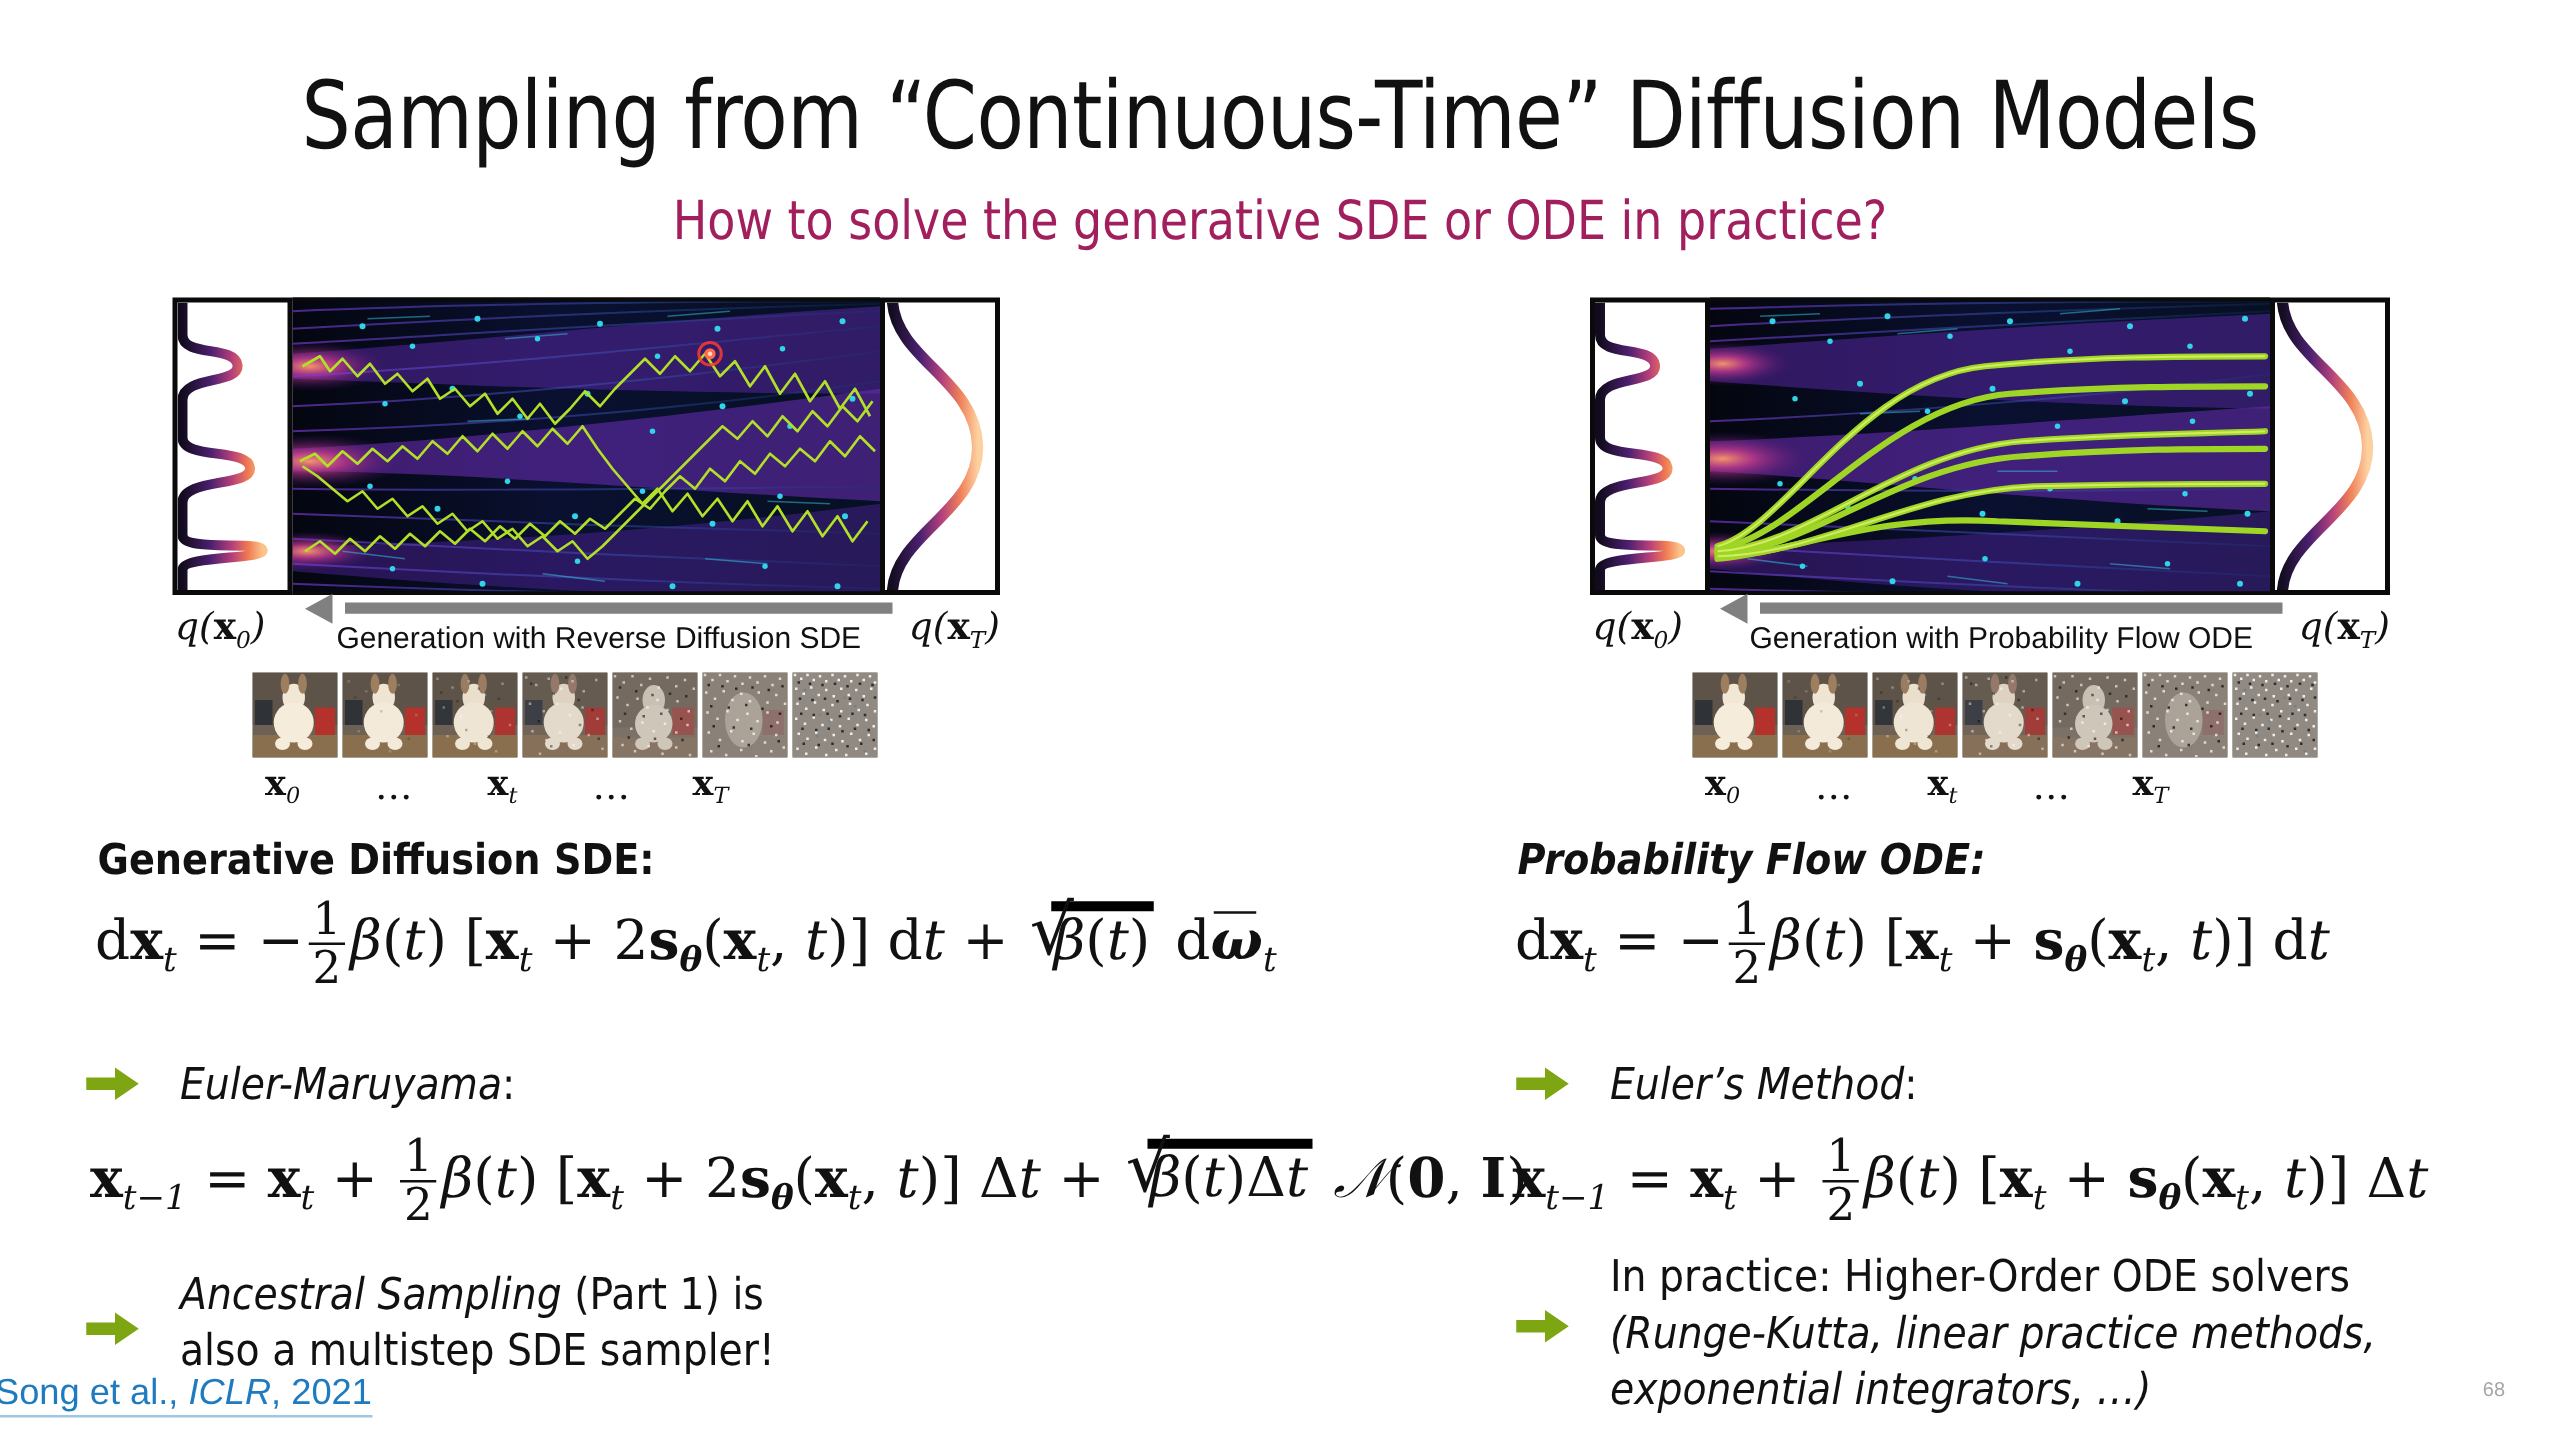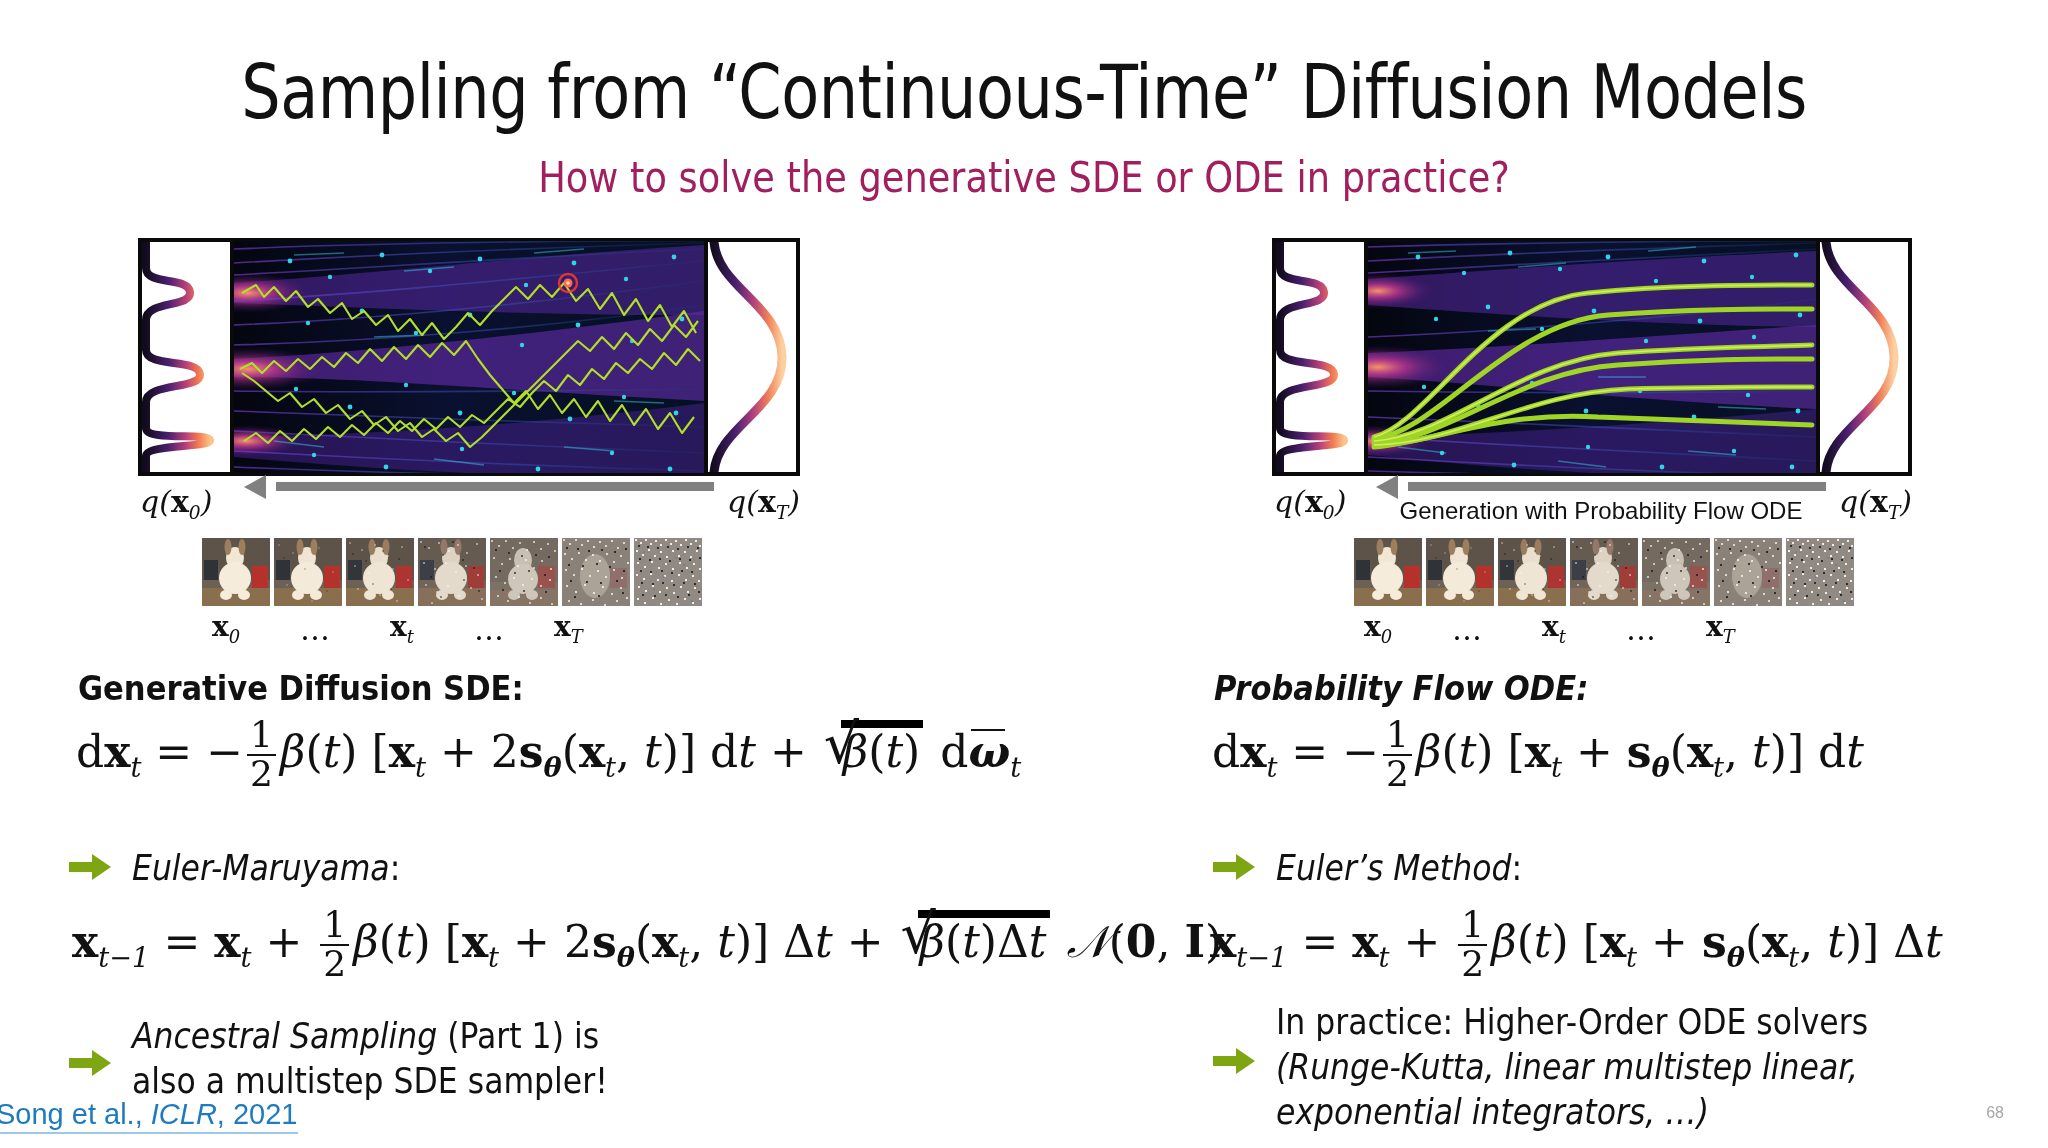--- a/index.html
+++ b/index.html
@@ -254,20 +254,21 @@
     width: 44px; height: 30px;
   }
   .bullet-arrow svg { display: block; }
   .bullet-text {
     position: absolute;
     font-family: "DejaVu Sans Condensed", "Liberation Sans Narrow", "Liberation Sans", sans-serif;
     font-size: 35px;
     color: #111;
     white-space: nowrap;
     line-height: 1.28;
+    margin-left: 12px;
   }
   .bullet-text .em { font-style: italic; }
 
   
   .footer-cite {
     position: absolute;
     left: -4px;
     top: 1098px;
     font-family: "Liberation Sans", sans-serif;
     font-size: 29px;
@@ -432,20 +433,21 @@
 
     <div class="fig-caption-row">
       <div class="q-label q-left">
         <span>q(</span><span class="up">x</span><sub>0</sub><span>)</span>
       </div>
       <div class="gen-arrow-wrap" style="left:106px; width:470px;">
         <div class="gen-arrow">
           <div class="shaft" style="width:438px;"></div>
           <div class="head"></div>
         </div>
+        <div class="gen-caption">Generation with Reverse Diffusion SDE</div>
       </div>
       <div class="q-label q-right">
         <span>q(</span><span class="up">x</span><sub>T</sub><span>)</span>
       </div>
     </div>
   </div>
 
   <div class="strip">
     <div class="strip-row">
       <div class="thumb">
@@ -1447,21 +1449,21 @@
     Δ<span class="it">t</span>
   </div>
 
   <div class="bullet-arrow" style="left:188px; top:1046px;">
     <svg width="44" height="30" viewBox="0 0 44 30">
         <path d="M1,10 L24,10 L24,2 L43,15 L24,28 L24,20 L1,20 Z" fill="#7ea613"></path>
       </svg>
   </div>
   <div class="bullet-text" style="left:252px; top:1000px;">
     <div>In practice: Higher-Order ODE solvers</div>
-    <div class="em">(Runge-Kutta, linear multistep linear,</div>
+    <div class="em">(Runge-Kutta, linear practice methods,</div>
     <div class="em">exponential integrators, …)</div>
   </div>
 </div>
 
 <div class="footer-cite">
   <span>Song et al., </span><span class="em">ICLR</span><span>, 2021</span>
 </div>
 <div class="page-num">68</div>
 
 </body></html>

